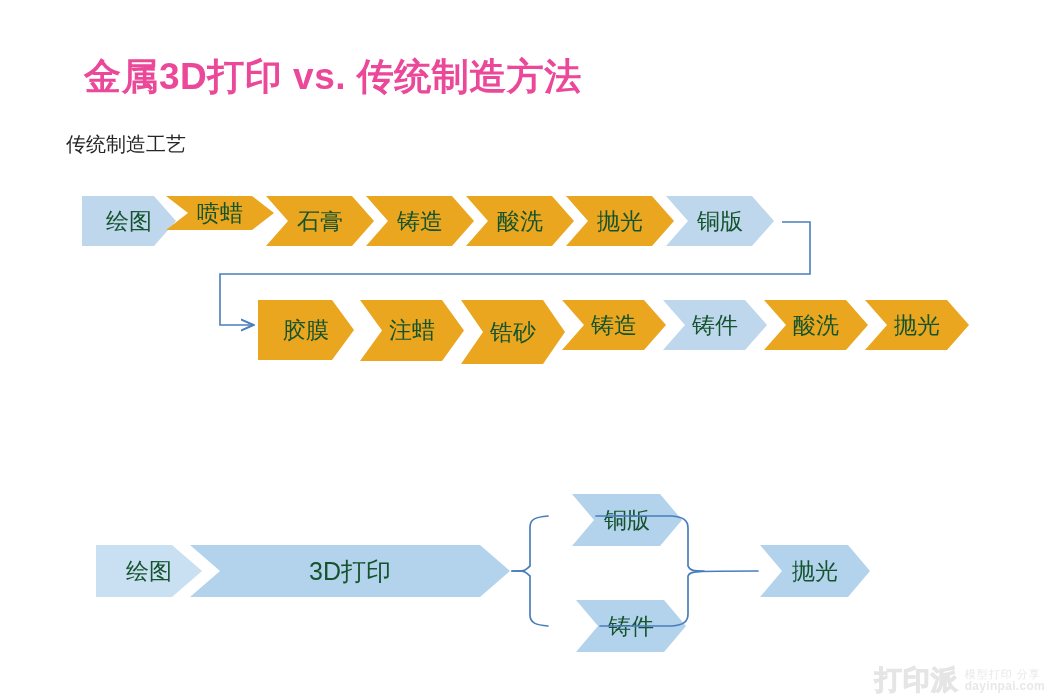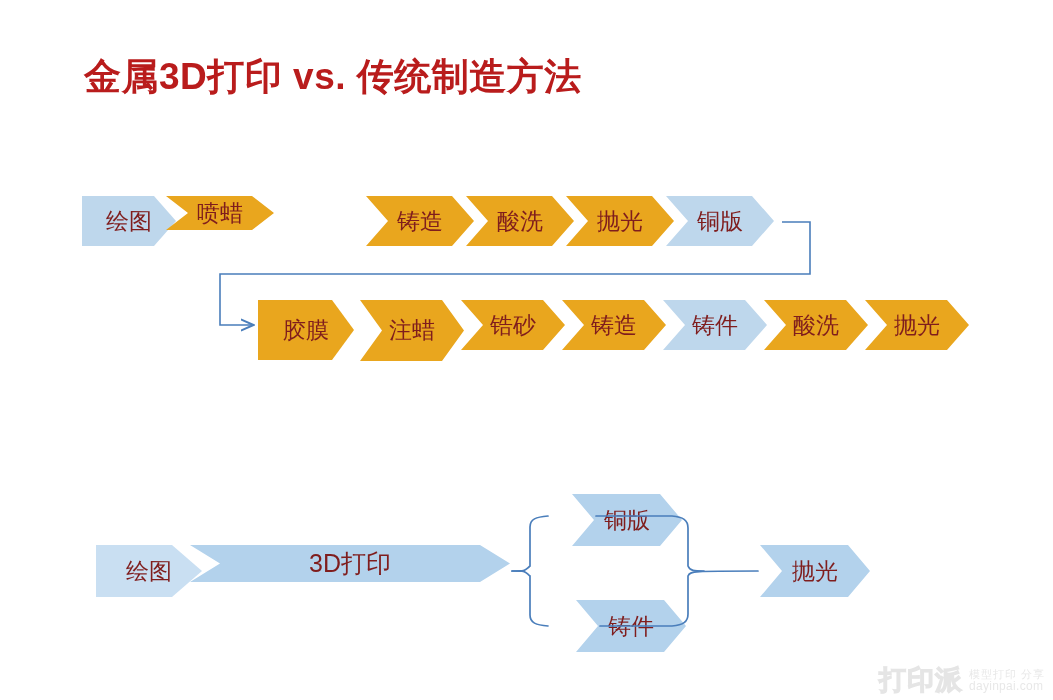--- a/index.html
+++ b/index.html
@@ -10,37 +10,37 @@
     font-family:"Liberation Sans","DejaVu Sans",sans-serif;
     overflow:hidden;
     position:relative;
   }
   #slide{position:absolute;left:0;top:0;width:1053px;height:700px;}
 
   
   .title{
     position:absolute;left:84px;top:52px;
     font-size:37px;font-weight:bold;
-    color:#b91c1c;
+    color:#ec4899;
     letter-spacing:0.5px;
     white-space:nowrap;
   }
   .subhead{
     position:absolute;
     font-size:20px;color:#262626;
     font-weight:normal;white-space:nowrap;
   }
   .subhead.a{left:66px;top:131px;}
   .subhead.b{left:78px;top:443px;}
 
   
   .chev{
     position:absolute;
     display:flex;align-items:center;justify-content:center;
-    color:#7f1d1d;
+    color:#14532d;
     font-size:23px;
     white-space:nowrap;
     box-sizing:border-box;
   }
   .chev span{pointer-events:none;}
   .chev.orange{background:#E9A61E;}
   .chev.blue{background:#BED7EC;}
   .chev.blue2{background:#B3D2EC;}
   .chev.blue3{background:#C9DFF2;}
 
@@ -68,75 +68,79 @@
     display:flex;align-items:flex-end;gap:6px;
     opacity:0.55;
   }
   .wm-logo{
     font-size:27px;color:#d9d9d9;font-weight:bold;letter-spacing:1px;
     line-height:1;
     -webkit-text-stroke:1px #d0d0d0;
   }
   .wm-right{display:flex;flex-direction:column;line-height:1.15;}
   .wm-tag{font-size:11px;color:#d5d5d5;letter-spacing:1px;}
-  .wm-url{font-size:12px;color:#d5d5d5;letter-spacing:0.3px;}
+  .wm-url{font-size:12px;color:#d5d5d5;letter-spacing:0.3px;font-weight:bold;}
 </style>
 </head>
 <body>
 
 <div id="slide">
 
   <div class="title">金属3D打印 vs. 传统制造方法</div>
 
+  <div class="subhead a">传统制造工艺</div>
 
   <div class="chev blue shape-start" style="left:82px;top:196px;width:94px;height:50px;">
       <span>绘图</span>
     </div>
   <div class="chev orange shape-mid" style="left:166px;top:196px;width:108px;height:34px;">
       <span>喷蜡</span>
+    </div>
+  <div class="chev orange shape-mid" style="left:266px;top:196px;width:108px;height:50px;">
+      <span>石膏</span>
     </div>
   <div class="chev orange shape-mid" style="left:366px;top:196px;width:108px;height:50px;">
       <span>铸造</span>
     </div>
   <div class="chev orange shape-mid" style="left:466px;top:196px;width:108px;height:50px;">
       <span>酸洗</span>
     </div>
   <div class="chev orange shape-mid" style="left:566px;top:196px;width:108px;height:50px;">
       <span>抛光</span>
     </div>
   <div class="chev blue shape-mid" style="left:666px;top:196px;width:108px;height:50px;">
       <span>铜版</span>
     </div>
 
   <div class="chev orange shape-start" style="left:258px;top:300px;width:96px;height:60px;">
       <span>胶膜</span>
     </div>
   <div class="chev orange shape-mid" style="left:360px;top:300px;width:104px;height:61px;">
       <span>注蜡</span>
     </div>
-  <div class="chev orange shape-mid" style="left:461px;top:300px;width:104px;height:50px;text-align:center;">
+  <div class="chev orange shape-mid" style="left:461px;top:300px;width:104px;height:64px;text-align:center;">
       <span>锆砂</span>
     </div>
   <div class="chev orange shape-mid" style="left:562px;top:300px;width:104px;height:50px;">
       <span>铸造</span>
     </div>
   <div class="chev blue shape-mid" style="left:663px;top:300px;width:104px;height:50px;">
       <span>铸件</span>
     </div>
   <div class="chev orange shape-mid" style="left:764px;top:300px;width:104px;height:50px;">
       <span>酸洗</span>
     </div>
   <div class="chev orange shape-mid" style="left:865px;top:300px;width:104px;height:50px;">
       <span>抛光</span>
     </div>
 
   <div class="chev blue3 shape-start-wide" style="left:96px;top:545px;width:106px;height:52px;">
       <span>绘图</span>
     </div>
-  <div class="chev blue2 shape-mid-wide" style="left:190px;top:545px;width:320px;height:37px;font-size:25px;">
+  <div class="chev blue2 shape-mid-wide" style="left:190px;top:545px;width:320px;height:52px;font-size:25px;">
       <span>3D打印</span>
     </div>
 
   <div class="chev blue2 shape-mid" style="left:572px;top:494px;width:110px;height:52px;">
       <span>铜版</span>
     </div>
   <div class="chev blue2 shape-mid" style="left:576px;top:600px;width:110px;height:52px;">
       <span>铸件</span>
     </div>
 

